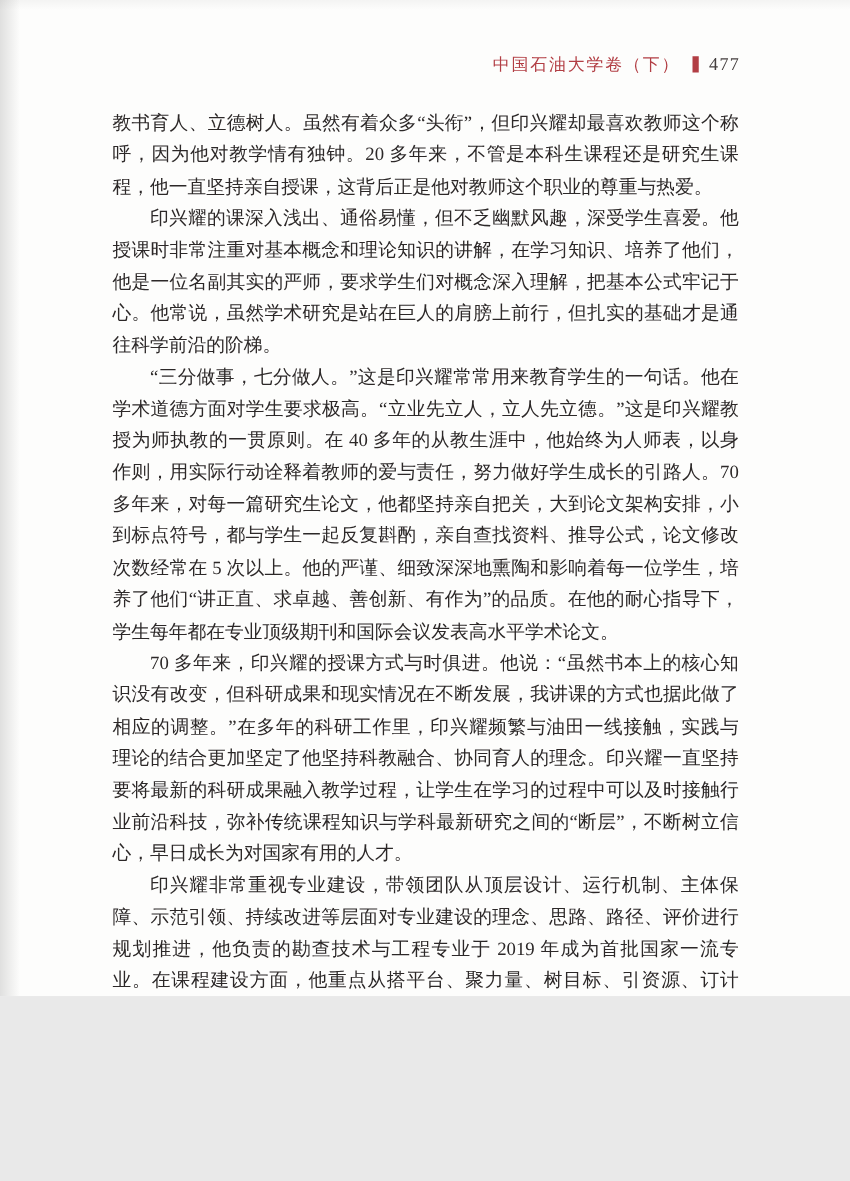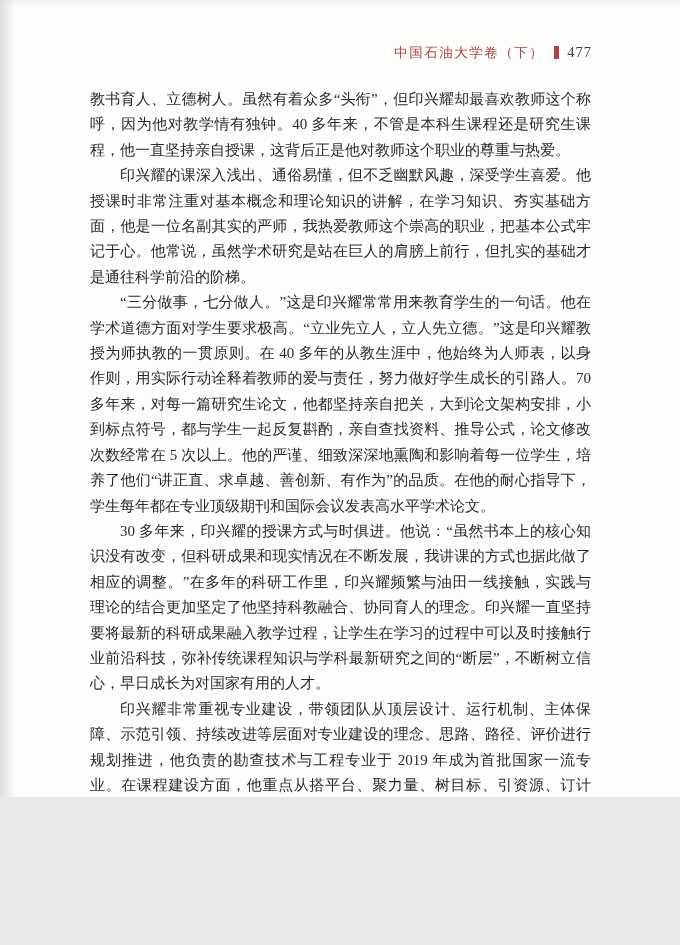--- a/index.html
+++ b/index.html
@@ -75,20 +75,20 @@
 </head>
 <body>
 
 <div class="page">
 
   <div class="running-header">
     <span class="title">中国石油大学卷（下）</span><span class="divider-bar"></span><span class="page-num">477</span>
   </div>
 
   <div class="body-text">
-    <p class="no-indent">教书育人、立德树人。虽然有着众多“头衔”，但印兴耀却最喜欢教师这个称呼，因为他对教学情有独钟。40 多年来，不管是本科生课程还是研究生课程，他一直坚持亲自授课，这背后正是他对教师这个职业的尊重与热爱。</p>
-    <p>印兴耀的课深入浅出、通俗易懂，但不乏幽默风趣，深受学生喜爱。他授课时非常注重对基本概念和理论知识的讲解，在学习知识、夯实基础方面，他是一位名副其实的严师，我热爱教师这个崇高的职业，把基本公式牢记于心。他常说，虽然学术研究是站在巨人的肩膀上前行，但扎实的基础才是通往科学前沿的阶梯。</p>
+    <p class="no-indent">教书育人、立德树人。虽然有着众多“头衔”，但印兴耀却最喜欢教师这个称呼，因为他对教学情有独钟。20 多年来，不管是本科生课程还是研究生课程，他一直坚持亲自授课，这背后正是他对教师这个职业的尊重与热爱。</p>
+    <p>印兴耀的课深入浅出、通俗易懂，但不乏幽默风趣，深受学生喜爱。他授课时非常注重对基本概念和理论知识的讲解，在学习知识、培养了他们，他是一位名副其实的严师，要求学生们对概念深入理解，把基本公式牢记于心。他常说，虽然学术研究是站在巨人的肩膀上前行，但扎实的基础才是通往科学前沿的阶梯。</p>
     <p>“三分做事，七分做人。”这是印兴耀常常用来教育学生的一句话。他在学术道德方面对学生要求极高。“立业先立人，立人先立德。”这是印兴耀教授为师执教的一贯原则。在 40 多年的从教生涯中，他始终为人师表，以身作则，用实际行动诠释着教师的爱与责任，努力做好学生成长的引路人。70 多年来，对每一篇研究生论文，他都坚持亲自把关，大到论文架构安排，小到标点符号，都与学生一起反复斟酌，亲自查找资料、推导公式，论文修改次数经常在 5 次以上。他的严谨、细致深深地熏陶和影响着每一位学生，培养了他们“讲正直、求卓越、善创新、有作为”的品质。在他的耐心指导下，学生每年都在专业顶级期刊和国际会议发表高水平学术论文。</p>
-    <p>30 多年来，印兴耀的授课方式与时俱进。他说：“虽然书本上的核心知识没有改变，但科研成果和现实情况在不断发展，我讲课的方式也据此做了相应的调整。”在多年的科研工作里，印兴耀频繁与油田一线接触，实践与理论的结合更加坚定了他坚持科教融合、协同育人的理念。印兴耀一直坚持要将最新的科研成果融入教学过程，让学生在学习的过程中可以及时接触行业前沿科技，弥补传统课程知识与学科最新研究之间的“断层”，不断树立信心，早日成长为对国家有用的人才。</p>
+    <p>70 多年来，印兴耀的授课方式与时俱进。他说：“虽然书本上的核心知识没有改变，但科研成果和现实情况在不断发展，我讲课的方式也据此做了相应的调整。”在多年的科研工作里，印兴耀频繁与油田一线接触，实践与理论的结合更加坚定了他坚持科教融合、协同育人的理念。印兴耀一直坚持要将最新的科研成果融入教学过程，让学生在学习的过程中可以及时接触行业前沿科技，弥补传统课程知识与学科最新研究之间的“断层”，不断树立信心，早日成长为对国家有用的人才。</p>
     <p>印兴耀非常重视专业建设，带领团队从顶层设计、运行机制、主体保障、示范引领、持续改进等层面对专业建设的理念、思路、路径、评价进行规划推进，他负责的勘查技术与工程专业于 2019 年成为首批国家一流专业。在课程建设方面，他重点从搭平台、聚力量、树目标、引资源、订计划、练内功等方面加强建设并取得了显著成效，其主讲的“地震勘探原理”课程 2020 年入选全国首批一流课程，所带领的“勘查技术与工程专业教师团队”2022 年成为全国高校黄大年式教师团队。</p>
   </div>
 
 </div>
 
 </body></html>

